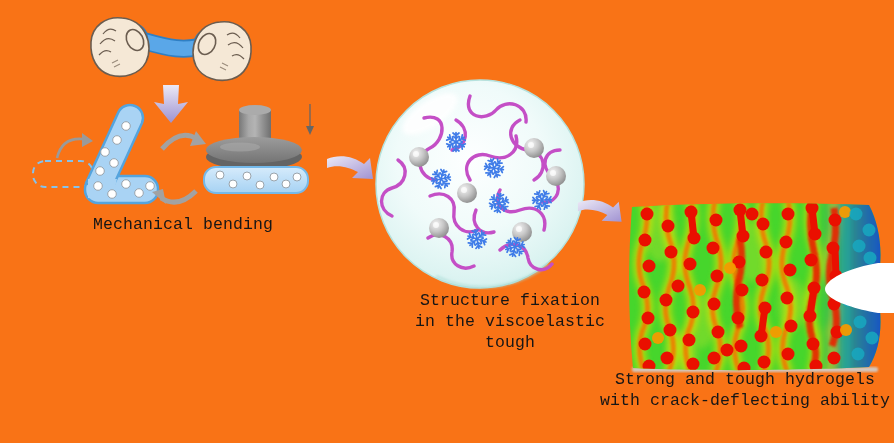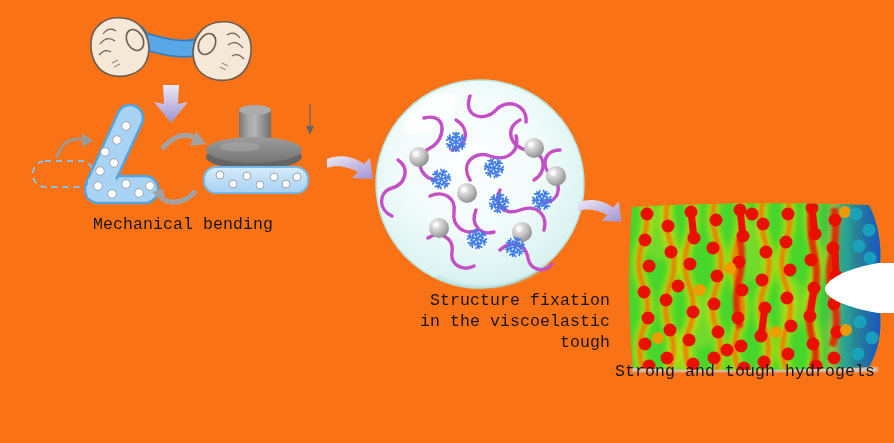--- a/index.html
+++ b/index.html
@@ -7,22 +7,22 @@
     position:relative; width:894px; height:443px; background:#f97316;
     overflow:hidden; font-family:Liberation Mono, monospace;
   }
   #scene { position:absolute; left:0; top:0; }
   .caption {
     position:absolute; text-align:center;
     font-size:16.5px; line-height:21px; color:#161616; letter-spacing:.1px;
   }
   .caption span { display:block; }
   #caption-bending  { left:24px;  top:214px; width:318px; }
-  #caption-fixation { left:374px; top:290px; width:236px;text-align:right; }
-  #caption-result   { left:596px; top:361px; width:298px; }
+  #caption-fixation { left:392px; top:290px; width:236px; }
+  #caption-result   { left:596px; top:369px; width:298px; }
 </style>
 </head>
 <body>
 
 <div id="figure">
 
 <svg id="scene" width="894" height="443" viewBox="0 0 894 443">
   <defs>
     <linearGradient id="purpGradD" x1="0" y1="0" x2="1" y2="1">
       <stop offset="0" stop-color="#ece9f6"></stop>
@@ -373,15 +373,16 @@
 
 <div class="caption" id="caption-bending">
   <span>Mechanical bending</span>
 </div>
 <div class="caption" id="caption-fixation">
   <span>Structure fixation</span>
   <span>in the viscoelastic tough</span>
 </div>
 <div class="caption" id="caption-result">
   <span>Strong and tough hydrogels</span>
+  <span>with crack-deflecting ability</span>
 </div>
 
 </div>
 
 </body></html>

